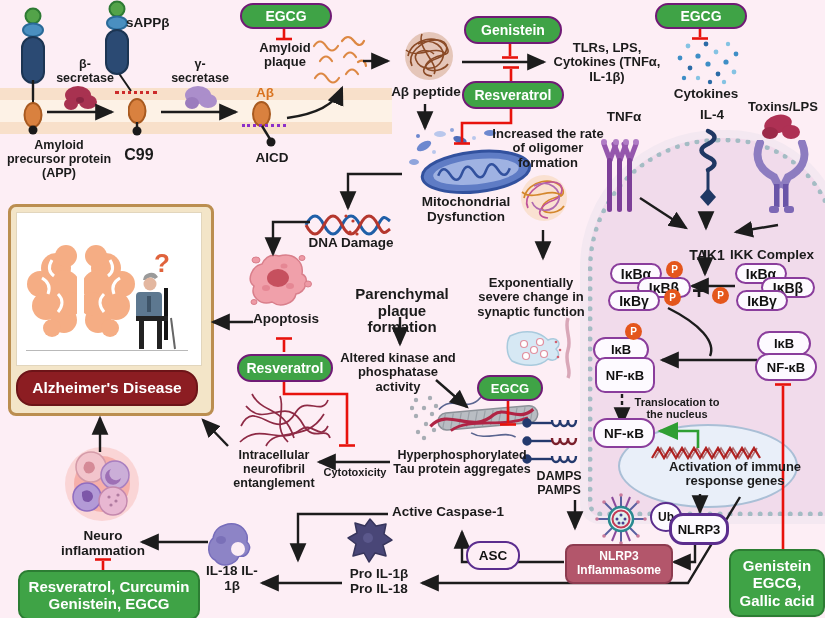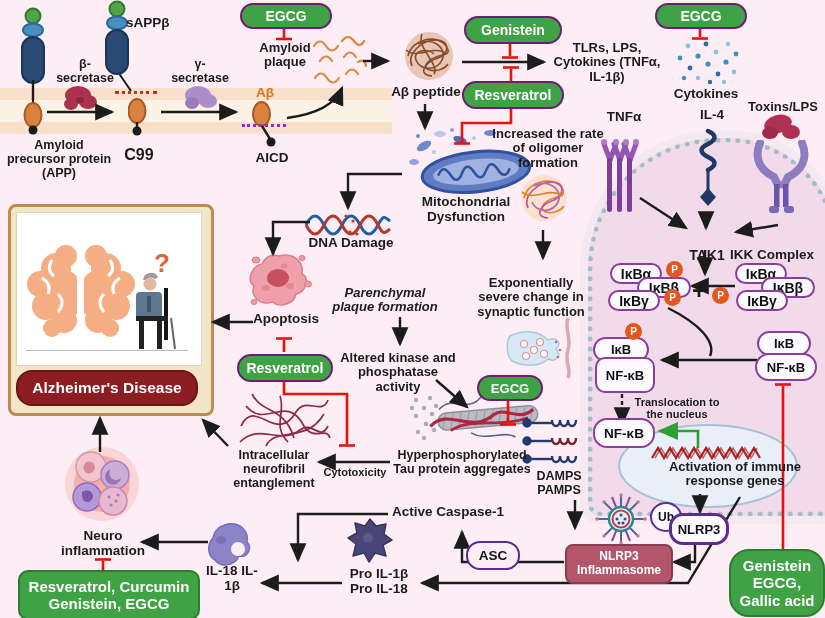--- a/index.html
+++ b/index.html
@@ -454,42 +454,42 @@
   </g>
 </svg>
 
 <div class="pill" style="left:240px;top:3px;width:88px;height:22px;">EGCG</div>
 <div class="pill" style="left:464px;top:16px;width:94px;height:24px;">Genistein</div>
 <div class="pill" style="left:462px;top:81px;width:98px;height:24px;">Resveratrol</div>
 <div class="pill" style="left:655px;top:3px;width:88px;height:22px;">EGCG</div>
 <div class="pill" style="left:237px;top:354px;width:92px;height:24px;">Resveratrol</div>
 <div class="pill" style="left:477px;top:375px;width:62px;height:22px;font-size:13px;">EGCG</div>
 <div class="gbox" style="left:18px;top:570px;width:178px;height:46px;font-size:15px;">Resveratrol, Curcumin Genistein, EGCG</div>
-<div class="gbox" style="left:729px;top:549px;width:92px;height:64px;font-size:15px;border-radius:20px;">Genistein EGCG, Gallic acid</div>
+<div class="gbox" style="left:729px;top:549px;width:92px;height:64px;font-size:15px;border-radius:10px;">Genistein EGCG, Gallic acid</div>
 <div class="abs" style="left:565px;top:544px;width:104px;height:36px;background:#b3566b;border:2px solid #8d3b50;border-radius:8px;
             color:#fff;font-weight:bold;font-size:12px;display:flex;align-items:center;justify-content:center;text-align:center;line-height:1.15;z-index:3;">NLRP3 Inflammasome</div>
 
 <div class="lbl" style="left:126px;top:16px;width:54px;font-size:13.5px;text-align:left;">sAPPβ</div>
 <div class="lbl" style="left:52px;top:58px;width:66px;">β- secretase</div>
 <div class="lbl" style="left:166px;top:58px;width:68px;">γ- secretase</div>
 <div class="lbl" style="left:5px;top:139px;width:108px;">Amyloid precursor protein (APP)</div>
 <div class="lbl" style="left:118px;top:146px;width:42px;font-size:16px;">C99</div>
 <div class="lbl" style="left:248px;top:86px;width:34px;font-size:13.5px;color:#d9731f;">Aβ</div>
 <div class="lbl" style="left:248px;top:151px;width:48px;font-size:13.5px;">AICD</div>
 <div class="lbl" style="left:249px;top:41px;width:72px;font-size:13px;">Amyloid plaque</div>
 <div class="lbl" style="left:386px;top:85px;width:80px;font-size:13.5px;">Aβ peptide</div>
 <div class="lbl" style="left:547px;top:41px;width:120px;font-size:13px;">TLRs, LPS, Cytokines (TNFα, IL-1β)</div>
 <div class="lbl" style="left:666px;top:87px;width:80px;font-size:13.5px;">Cytokines</div>
 <div class="lbl" style="left:598px;top:110px;width:52px;font-size:13.5px;">TNFα</div>
 <div class="lbl" style="left:690px;top:108px;width:44px;font-size:13.5px;">IL-4</div>
 <div class="lbl" style="left:744px;top:100px;width:78px;font-size:13px;">Toxins/LPS</div>
 <div class="lbl" style="left:486px;top:127px;width:124px;font-size:13px;">Increased the rate of oligomer formation</div>
 <div class="lbl" style="left:400px;top:195px;width:132px;font-size:13.5px;">Mitochondrial Dysfunction</div>
 <div class="lbl" style="left:302px;top:236px;width:98px;font-size:13.5px;">DNA Damage</div>
-<div class="lbl" style="left:329px;top:286px;width:112px;font-size:13px;font-style:italic;">Parenchymal plaque formation</div>
+<div class="lbl" style="left:346px;top:286px;width:112px;font-size:15px;">Parenchymal plaque formation</div>
 <div class="lbl" style="left:474px;top:276px;width:114px;font-size:13px;">Exponentially severe change in synaptic function</div>
 <div class="lbl" style="left:334px;top:351px;width:128px;font-size:13px;">Altered kinase and phosphatase activity</div>
 <div class="lbl" style="left:248px;top:312px;width:76px;font-size:13.5px;">Apoptosis</div>
 <div class="lbl" style="left:220px;top:449px;width:108px;">Intracellular neurofibril entanglement</div>
 <div class="lbl" style="left:318px;top:466px;width:74px;font-size:11px;">Cytotoxicity</div>
 <div class="lbl" style="left:392px;top:449px;width:140px;">Hyperphosphorylated Tau protein aggregates</div>
 <div class="lbl" style="left:528px;top:470px;width:62px;">DAMPS PAMPS</div>
 <div class="lbl" style="left:386px;top:505px;width:124px;font-size:13.5px;">Active Caspase-1</div>
 <div class="lbl" style="left:340px;top:567px;width:78px;font-size:13.5px;">Pro IL-1β Pro IL-18</div>
 <div class="lbl" style="left:206px;top:564px;width:52px;font-size:13.5px;">IL-18 IL-1β</div>

